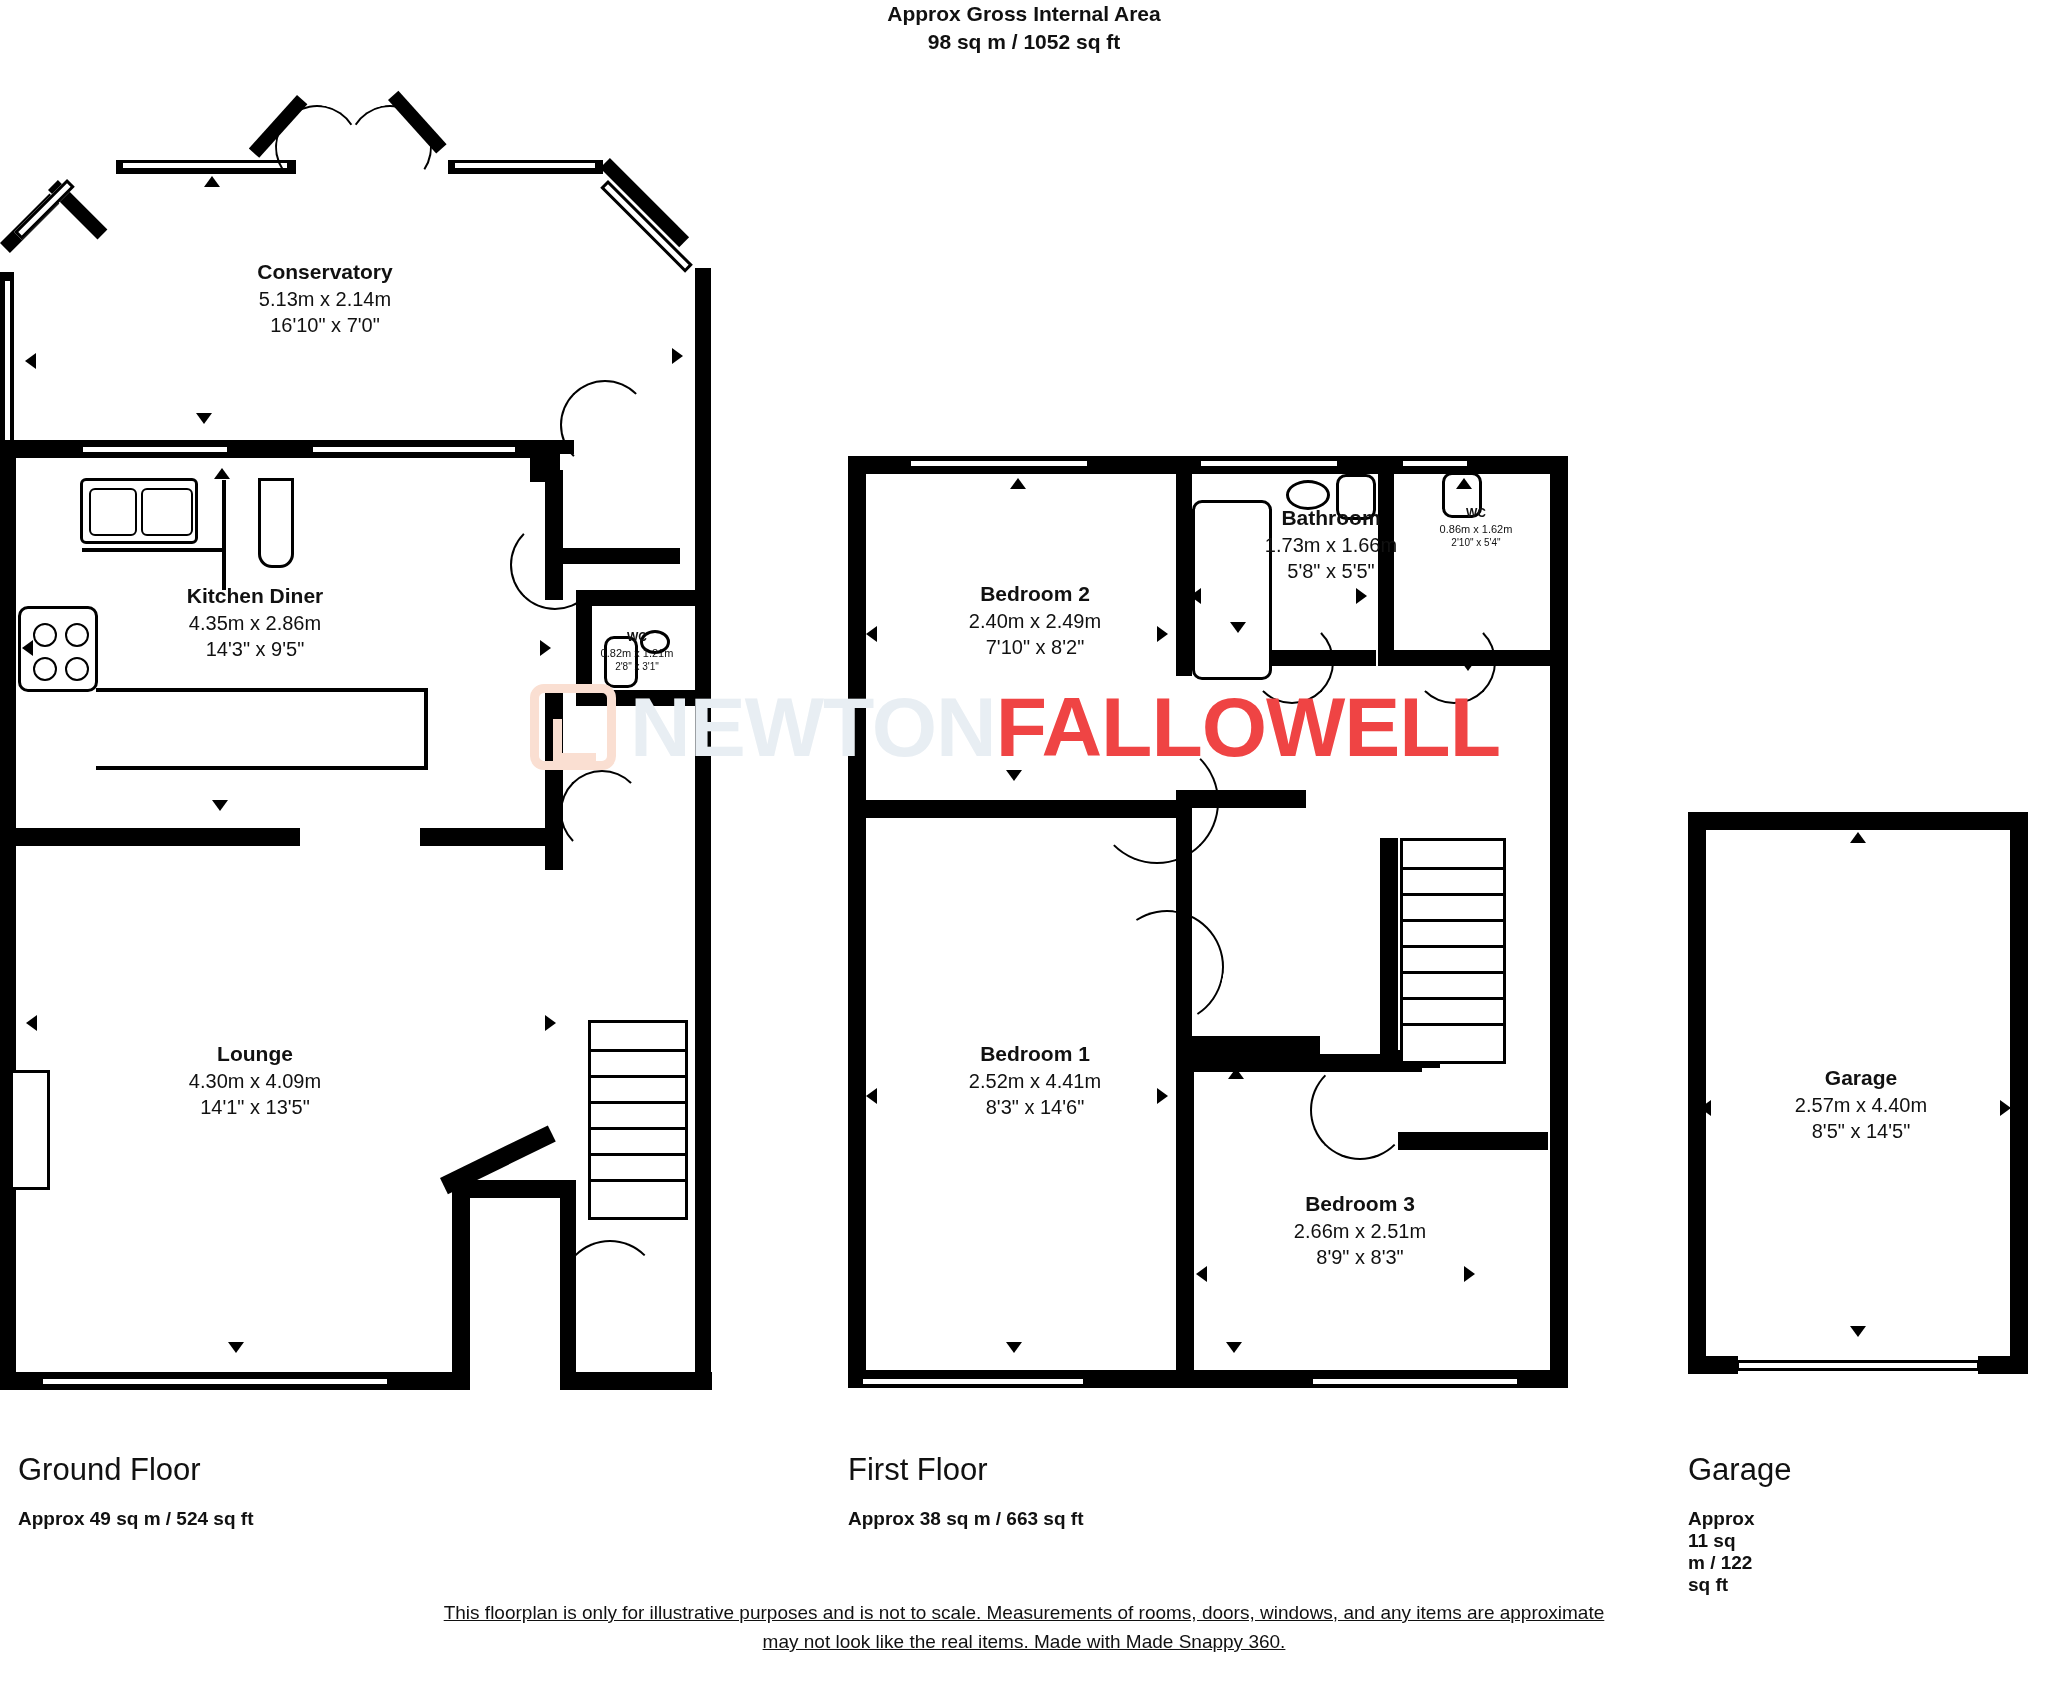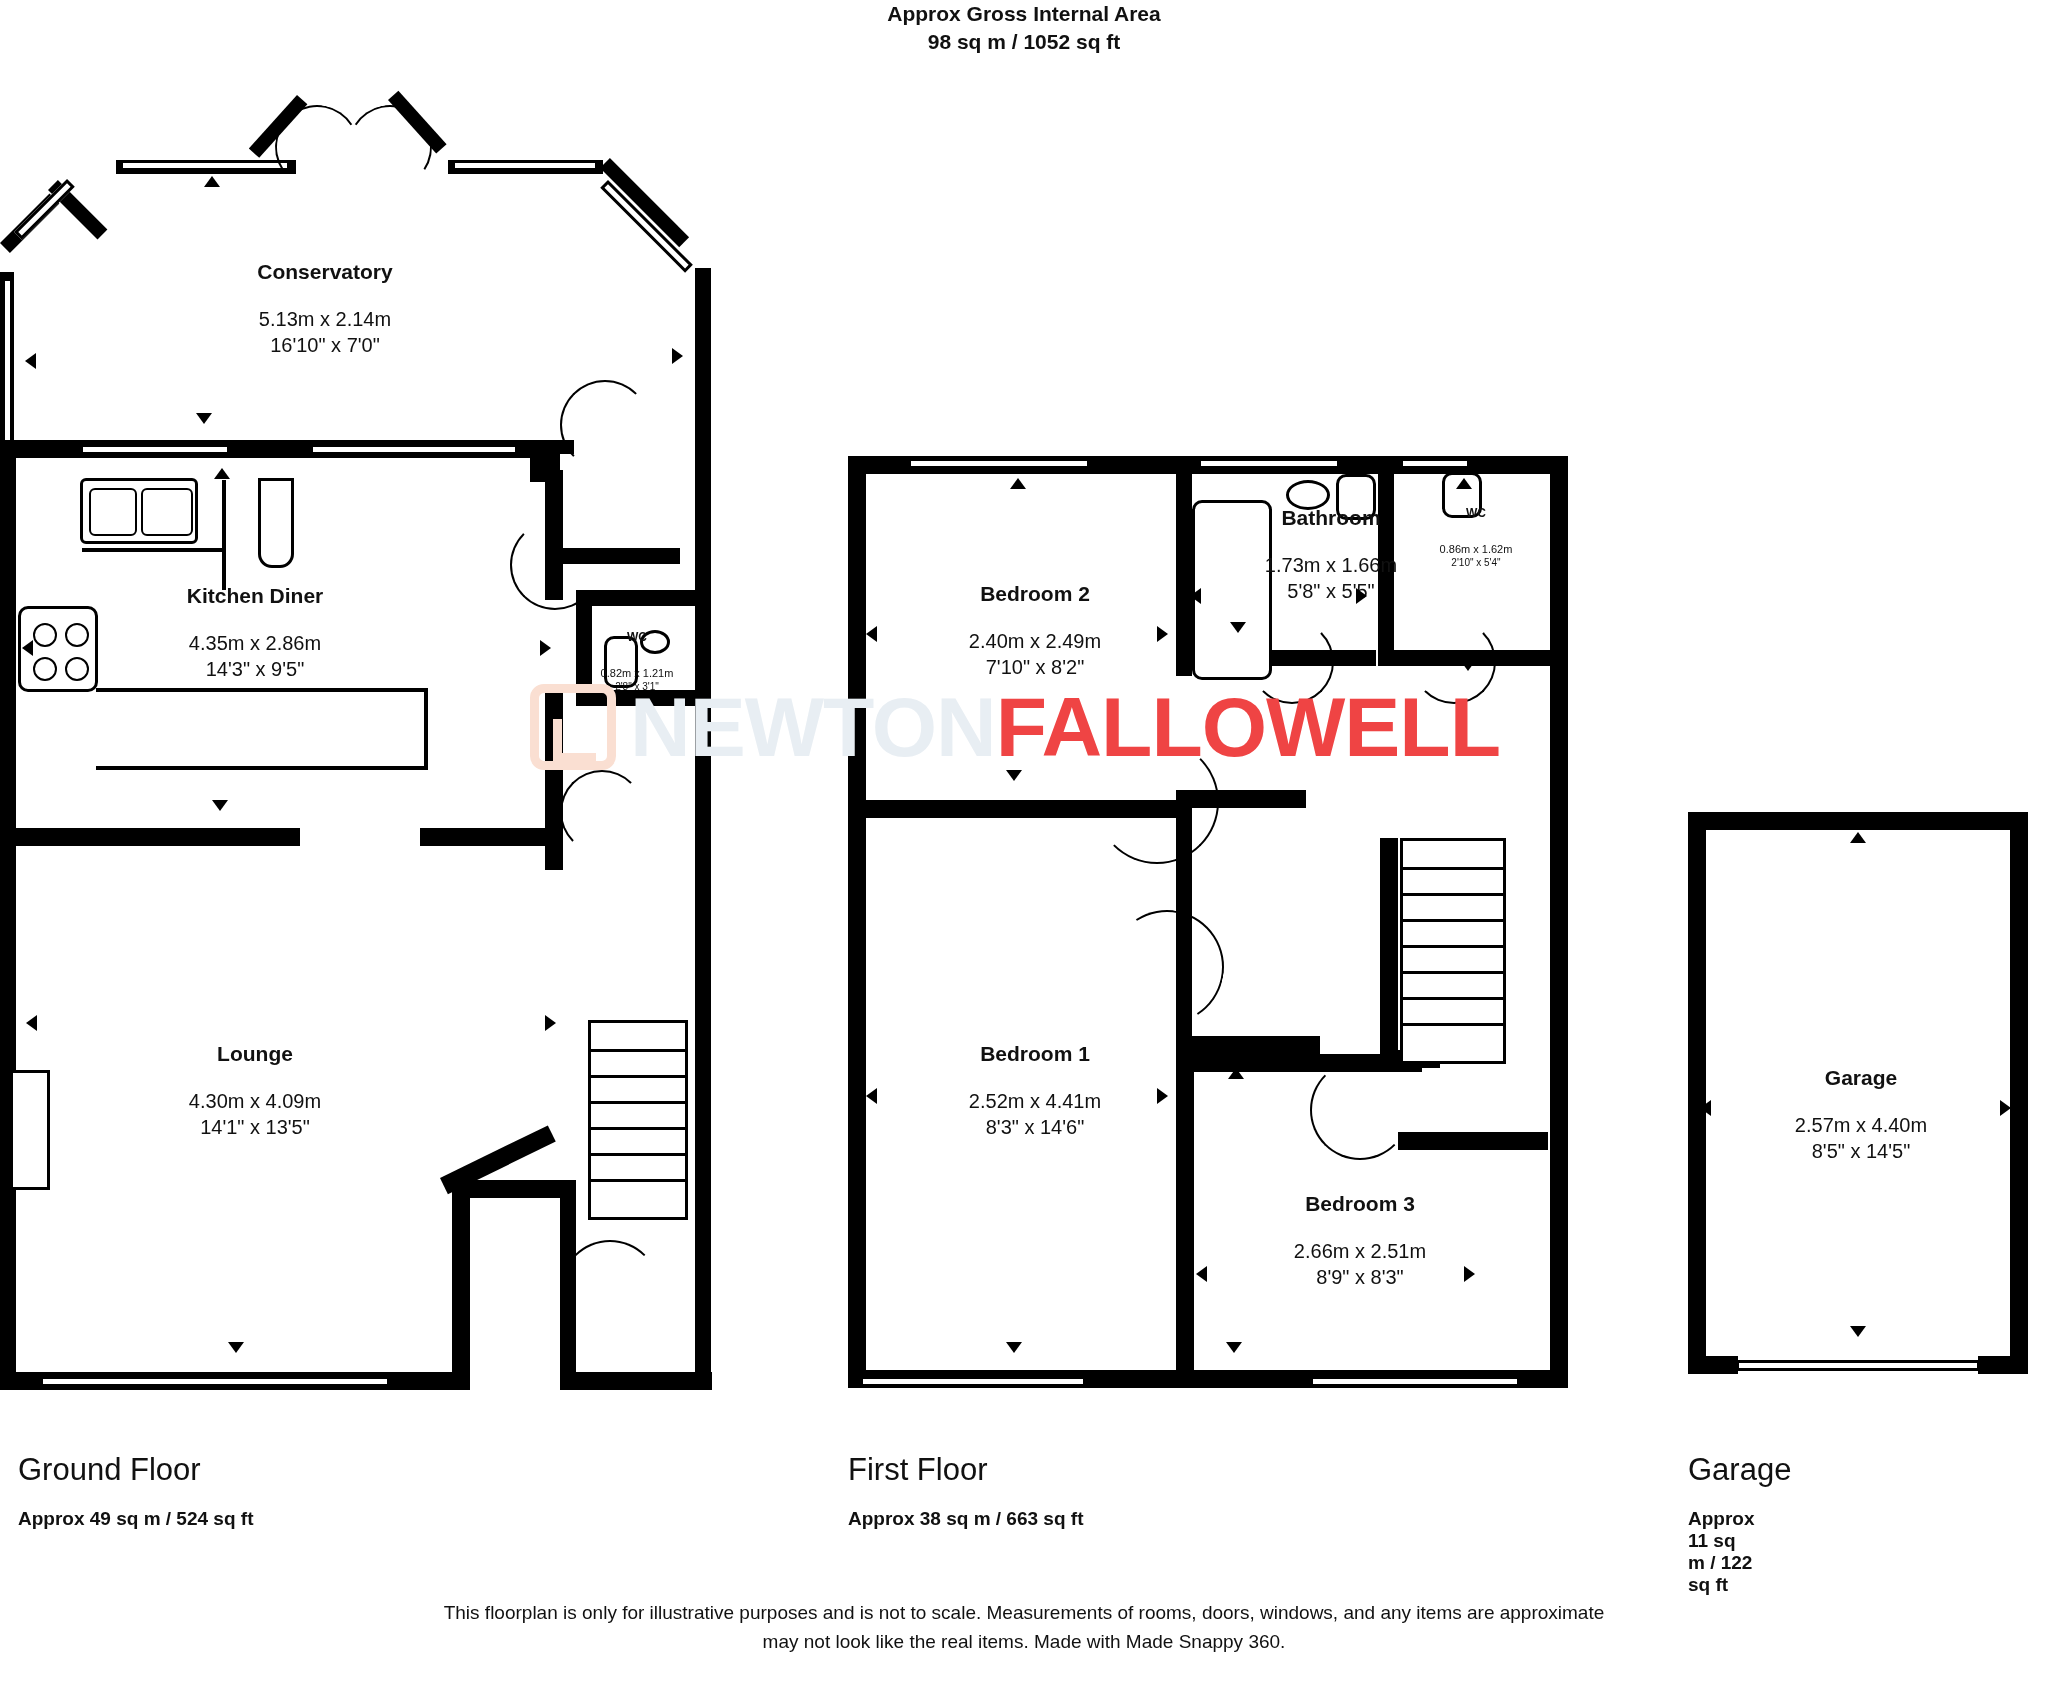--- a/index.html
+++ b/index.html
@@ -42,21 +42,21 @@
   }
 
   
   .wall{position:absolute;background:#000;}
   .win{position:absolute;background:#ffffff;border:3px solid #000;box-sizing:border-box;}
   .win-h{height:11px;}
   .win-v{width:11px;}
   .door-arc{position:absolute;border:2px solid #000;border-radius:50%;}
   .label{position:absolute;text-align:center;line-height:1.32;}
   .label .name{font-weight:bold;font-size:21px;display:block;white-space:nowrap;}
-  .label .dimm{font-size:20px;display:block;white-space:nowrap;margin-top:20px;}
+  .label .dimm{font-size:20px;display:block;white-space:nowrap;}
   .label .dimf{font-size:20px;display:block;white-space:nowrap;}
   .label.tiny .name{font-size:12px;}
   .label.tiny .dimm{font-size:11px;}
   .label.tiny .dimf{font-size:10px;}
 
   
   .arw{position:absolute;width:0;height:0;}
   .arw.up{border-left:8px solid transparent;border-right:8px solid transparent;border-bottom:11px solid #000;}
   .arw.down{border-left:8px solid transparent;border-right:8px solid transparent;border-top:11px solid #000;}
   .arw.left{border-top:8px solid transparent;border-bottom:8px solid transparent;border-right:11px solid #000;}
@@ -72,21 +72,21 @@
   .fix.oval{border-radius:50%;}
 
   
   .floor-title{position:absolute;font-size:31px;color:#111;}
   .floor-sub{position:absolute;font-size:19px;font-weight:bold;color:#111;}
 
   #disclaimer{
     position:absolute;left:0;top:1598px;width:2048px;text-align:center;
     font-size:19px;line-height:29px;color:#111;
   }
-  #disclaimer span{display:block;}
+  #disclaimer span{display:block;text-decoration:underline;}
 </style>
 </head>
 <body>
 
 <div class="wrap">
 
   <div id="header">
     <span>Approx Gross Internal Area</span>
     <span class="l2">98 sq m / 1052 sq ft</span>
   </div>

